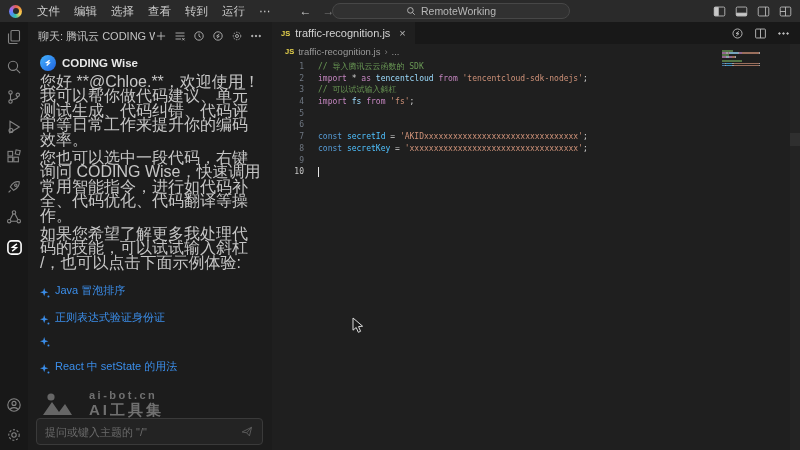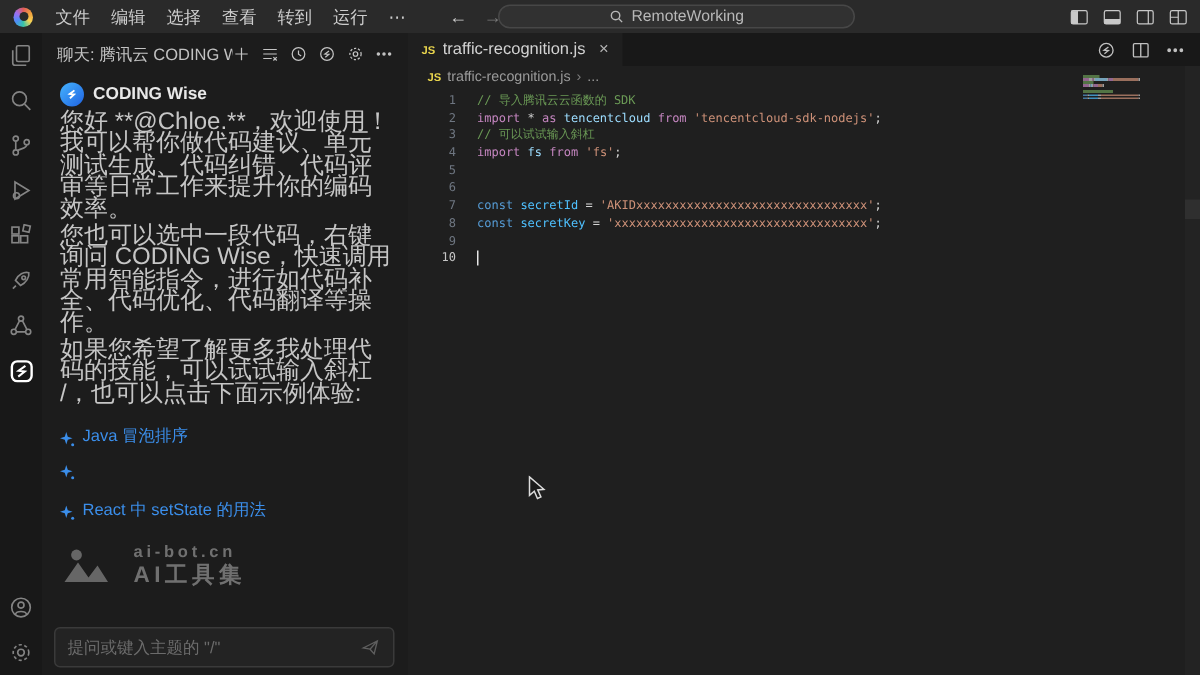--- a/index.html
+++ b/index.html
@@ -267,20 +267,27 @@
             <path d="M4.6 0 L5.7 3.5 L9.2 4.6 L5.7 5.7 L4.6 9.2 L3.5 5.7 L0 4.6 L3.5 3.5 Z" fill="#3b8eea"></path>
             <circle cx="9.3" cy="9.3" r="1.1" fill="#3b8eea"></circle>
           </svg>
         <span>Java 冒泡排序</span>
       </div>
       <div class="ex-row">
         <svg width="10" height="10" viewBox="0 0 11 11">
             <path d="M4.6 0 L5.7 3.5 L9.2 4.6 L5.7 5.7 L4.6 9.2 L3.5 5.7 L0 4.6 L3.5 3.5 Z" fill="#3b8eea"></path>
             <circle cx="9.3" cy="9.3" r="1.1" fill="#3b8eea"></circle>
           </svg>
+        <span>正则表达式验证身份证</span>
+      </div>
+      <div class="ex-row">
+        <svg width="10" height="10" viewBox="0 0 11 11">
+            <path d="M4.6 0 L5.7 3.5 L9.2 4.6 L5.7 5.7 L4.6 9.2 L3.5 5.7 L0 4.6 L3.5 3.5 Z" fill="#3b8eea"></path>
+            <circle cx="9.3" cy="9.3" r="1.1" fill="#3b8eea"></circle>
+          </svg>
       </div>
       <div class="ex-row">
         <svg width="10" height="10" viewBox="0 0 11 11">
             <path d="M4.6 0 L5.7 3.5 L9.2 4.6 L5.7 5.7 L4.6 9.2 L3.5 5.7 L0 4.6 L3.5 3.5 Z" fill="#3b8eea"></path>
             <circle cx="9.3" cy="9.3" r="1.1" fill="#3b8eea"></circle>
           </svg>
         <span>React 中 setState 的用法</span>
       </div>
     </div>
 

